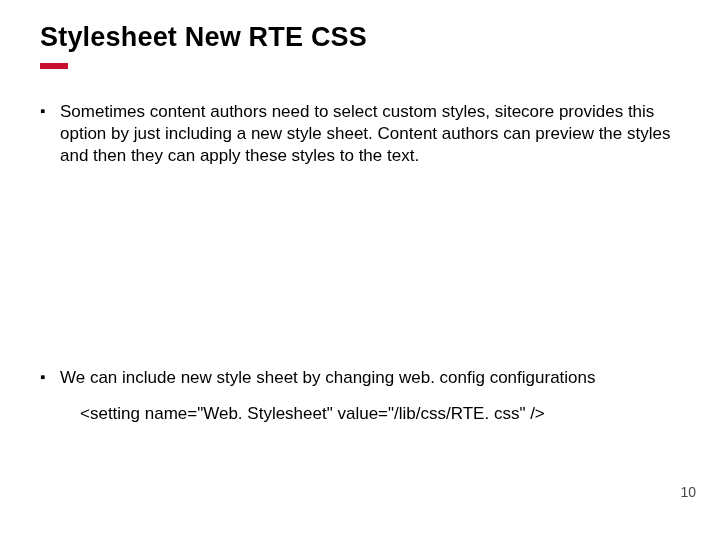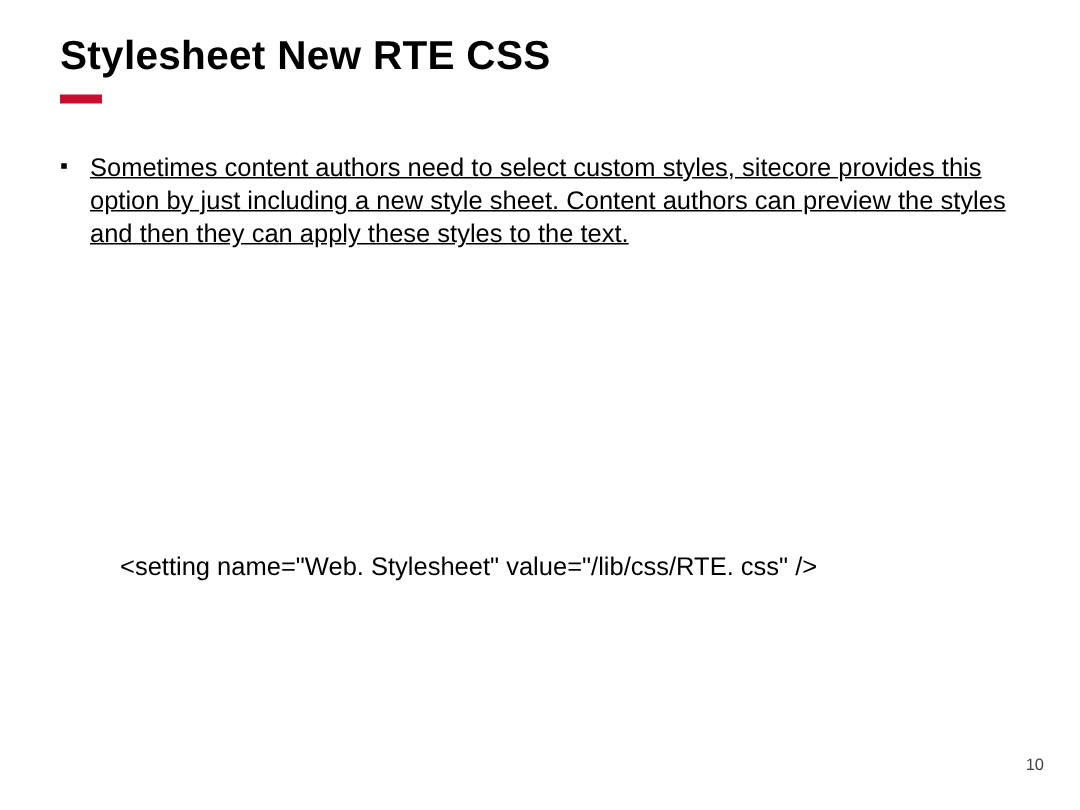--- a/index.html
+++ b/index.html
@@ -28,21 +28,20 @@
   .redbar {
     width: 28px;
     height: 6px;
     background: #c8102e;
     margin-bottom: 32px;
   }
   .bullets {
     list-style: none;
     margin: 0;
     padding: 0;
-    text-decoration: underline;
   }
   .bullets > li {
     position: relative;
     font-size: 17px;
     line-height: 1.3;
     padding-left: 20px;
     margin-bottom: 14px;
   }
   .bullets > li::before {
     content: "▪";
@@ -56,38 +55,43 @@
     height: 186px;
   }
   .code-line {
     font-size: 17px;
     line-height: 1.3;
     padding-left: 40px;
     display: block;
   }
   .page-number {
     position: absolute;
-    bottom: 24px;
+    bottom: 40px;
     right: 24px;
-    font-size: 11px;
+    font-size: 14px;
     color: #444;
   }
 </style>
 </head>
 <body>
 
 <div class="slide">
   <h1 class="title">Stylesheet New RTE CSS</h1>
   <div class="redbar"></div>
 
   <ul class="bullets">
     <li>
       <span>Sometimes content authors need to select custom styles, sitecore provides this option by just including a new style sheet. Content authors can preview the styles and then they can apply these styles to the text.</span>
     </li>
   </ul>
 
   <div class="spacer"></div>
 
+  <ul class="bullets">
+    <li>
+      <span>We can include new style sheet by changing web. config configurations</span>
+    </li>
+  </ul>
 
   <span class="code-line">&lt;setting name="Web. Stylesheet" value="/lib/css/RTE. css" /&gt;</span>
 
   <div class="page-number">10</div>
 </div>
 
 </body></html>

